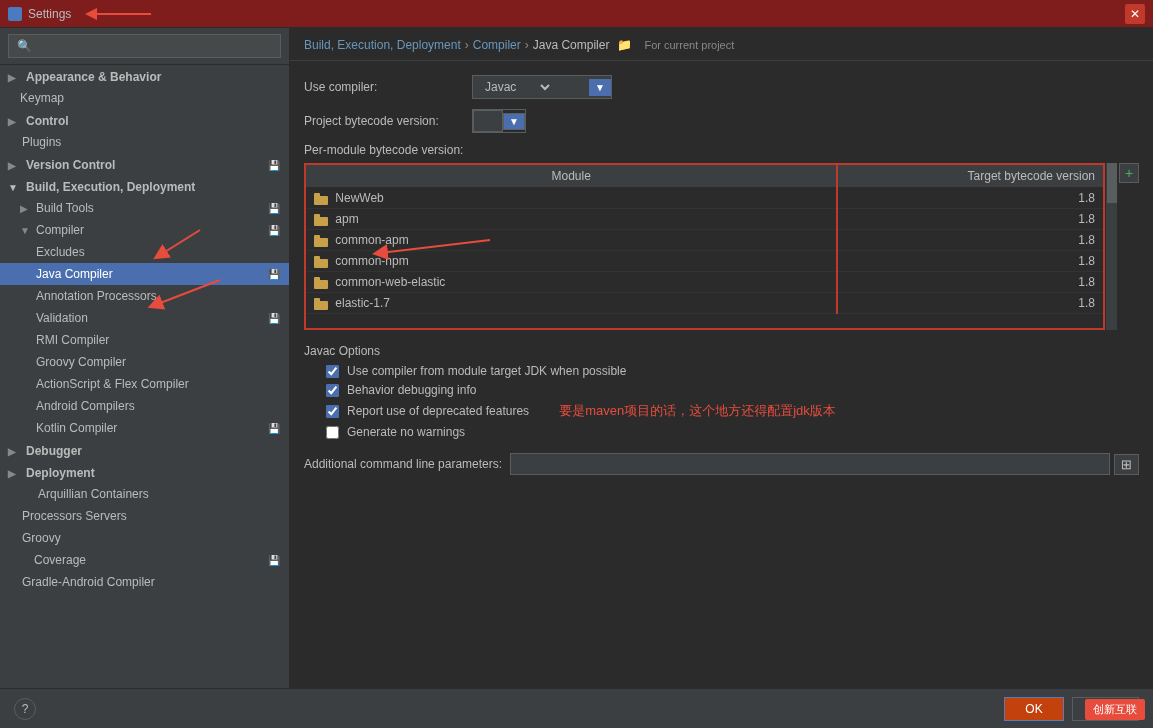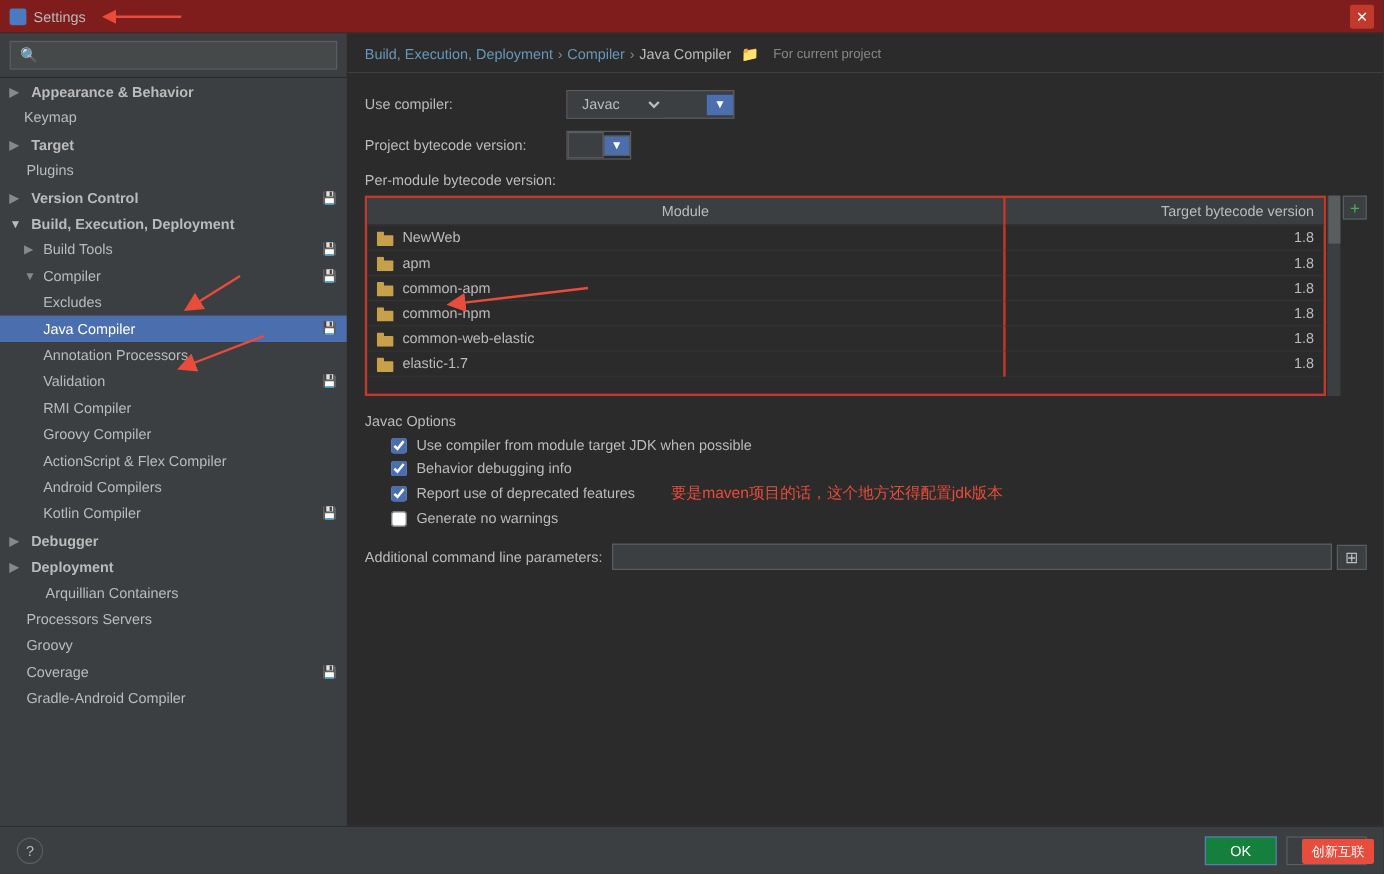--- a/index.html
+++ b/index.html
@@ -253,21 +253,21 @@
       border: 1px solid #5a5d5e;
       color: #bbbbbb;
       display: flex;
       align-items: center;
       justify-content: center;
       cursor: pointer;
       font-size: 12px;
     }
     .footer-right { display: flex; gap: 8px; }
     .ok-btn {
-      background: #15803d;
+      background: #c2410c;
       border: 1px solid #5c7ab8;
       color: white;
       padding: 4px 20px;
       cursor: pointer;
       font-size: 12px;
     }
     .cancel-btn {
       background: #3c3f41;
       border: 1px solid #5a5d5e;
       color: #bbbbbb;
@@ -324,21 +324,21 @@
         <span class="arrow">▶</span>
         <span>Appearance &amp; Behavior</span>
       </div>
 
       <div class="nav-item nav-child">
         <span>Keymap</span>
       </div>
 
       <div class="nav-group-label nav-item" style="padding-left:8px;">
         <span class="arrow">▶</span>
-        <span>Target</span>
+        <span>Control</span>
       </div>
 
       <div class="nav-item" style="padding-left:8px;">
         <span style="width:14px;display:inline-block;"></span>
         <span>Plugins</span>
       </div>
 
       <div class="nav-group-label nav-item" style="padding-left:8px;">
         <span class="arrow">▶</span>
         <span>Version Control</span>
@@ -418,21 +418,21 @@
       <div class="nav-item" style="padding-left:8px;">
         <span style="width:14px;display:inline-block;"></span>
         <span>Processors Servers</span>
       </div>
 
       <div class="nav-item" style="padding-left:8px;">
         <span style="width:14px;display:inline-block;"></span>
         <span>Groovy</span>
       </div>
 
-      <div class="nav-item" style="padding-left:8px;">
+      <div class="nav-item" style="padding-left:8px;margin-left:12px;">
         <span style="width:14px;display:inline-block;"></span>
         <span>Coverage</span>
         <span class="save-icon">💾</span>
       </div>
 
       <div class="nav-item" style="padding-left:8px;">
         <span style="width:14px;display:inline-block;"></span>
         <span>Gradle-Android Compiler</span>
       </div>
     </div>

